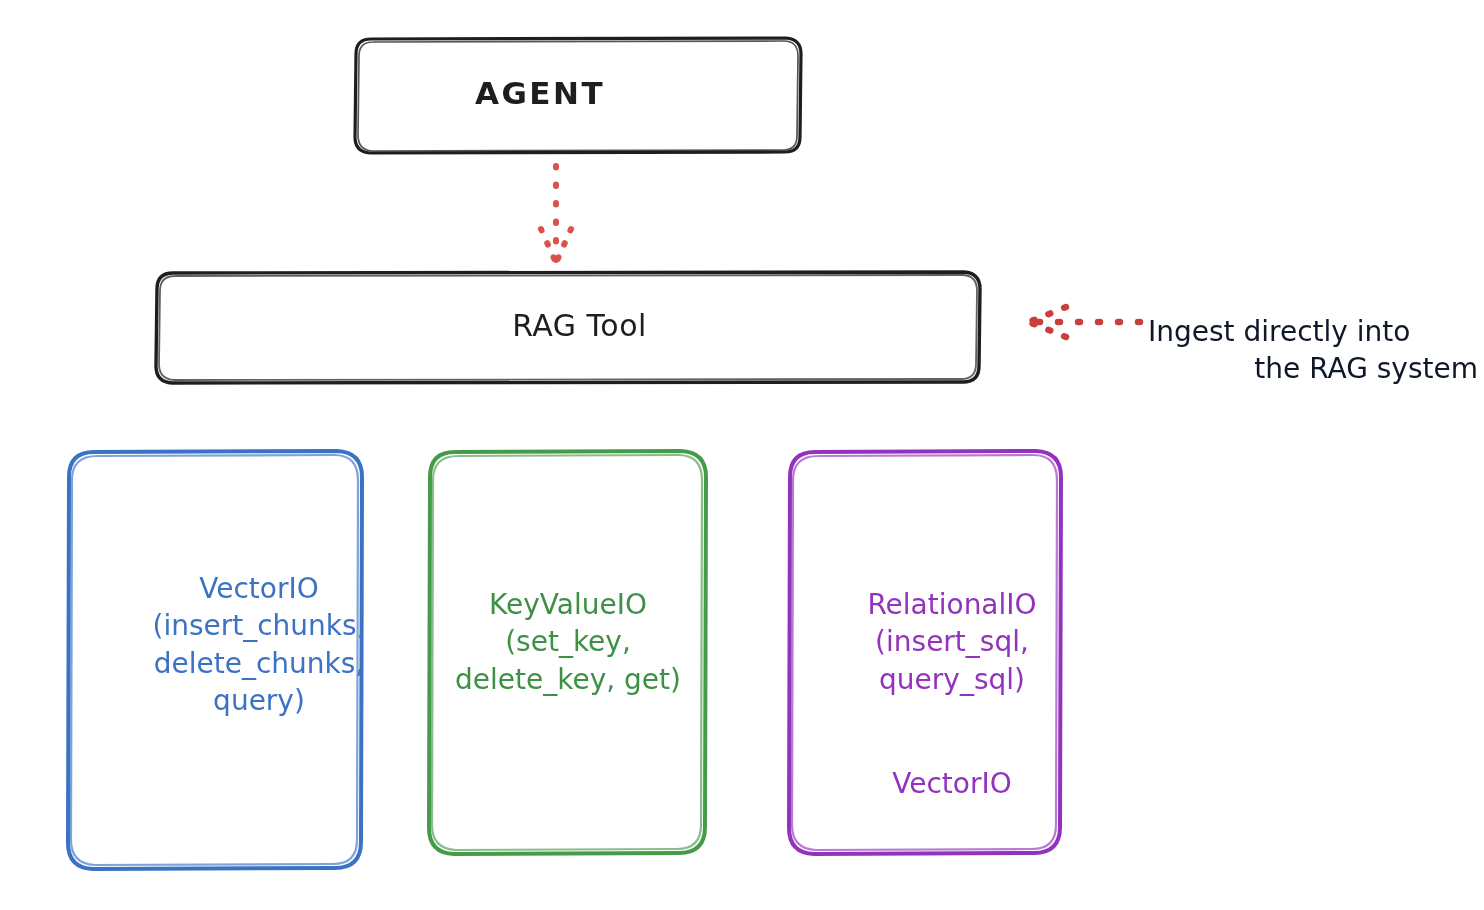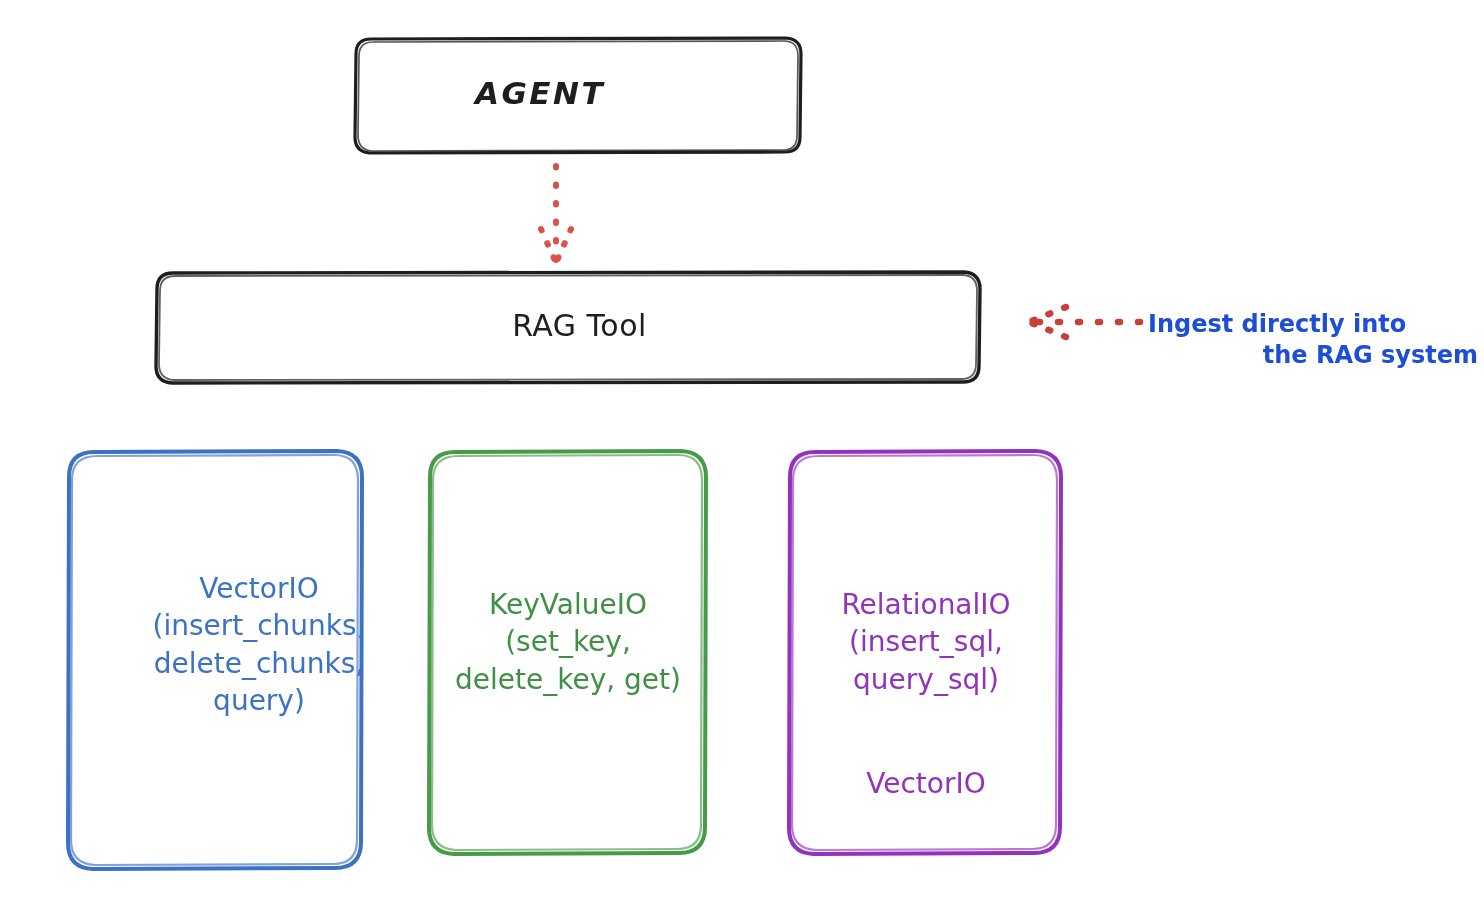--- a/index.html
+++ b/index.html
@@ -38,21 +38,20 @@
     white-space: pre-line;
     user-select: none;
   }
 
   
   #agent-label {
     left: 355px;
     top: 74px;
     width: 370px;
     font-family: "DejaVu Sans", sans-serif;
-    font-style: italic;
     font-weight: 700;
     font-size: 31px;
     letter-spacing: 2.5px;
     color: #1e1e1e;
   }
 
   
   #ragtool-label {
     left: 156px;
     top: 307px;
@@ -91,39 +90,39 @@
     padding-left: 44px;
   }
   #keyvalue-text {
     left: 430px;
     top: 549px;
     width: 276px;
     color: #3f9045;
     text-align: center;
   }
   #relational-text {
-    left: 790px;
+    left: 816px;
     top: 549px;
     width: 272px;
     color: #9333bd;
   }
 
   
   #ingest-note {
     position: absolute;
     left: 1148px;
     top: 278px;
     width: 330px;
     text-align: left;
     white-space: pre-line;
     line-height: 1.3;
     font-family: "DejaVu Sans", sans-serif;
-    font-weight: 700;
-    font-size: 24px;
-    color: #1d4ed8;
+    font-weight: 400;
+    font-size: 28px;
+    color: #0f172a;
     user-select: none;
   }
   #ingest-note .l2 {
     display: block;
     margin-left: 18px;
     text-align: right;
   }
 </style>
 </head>
 <body>

